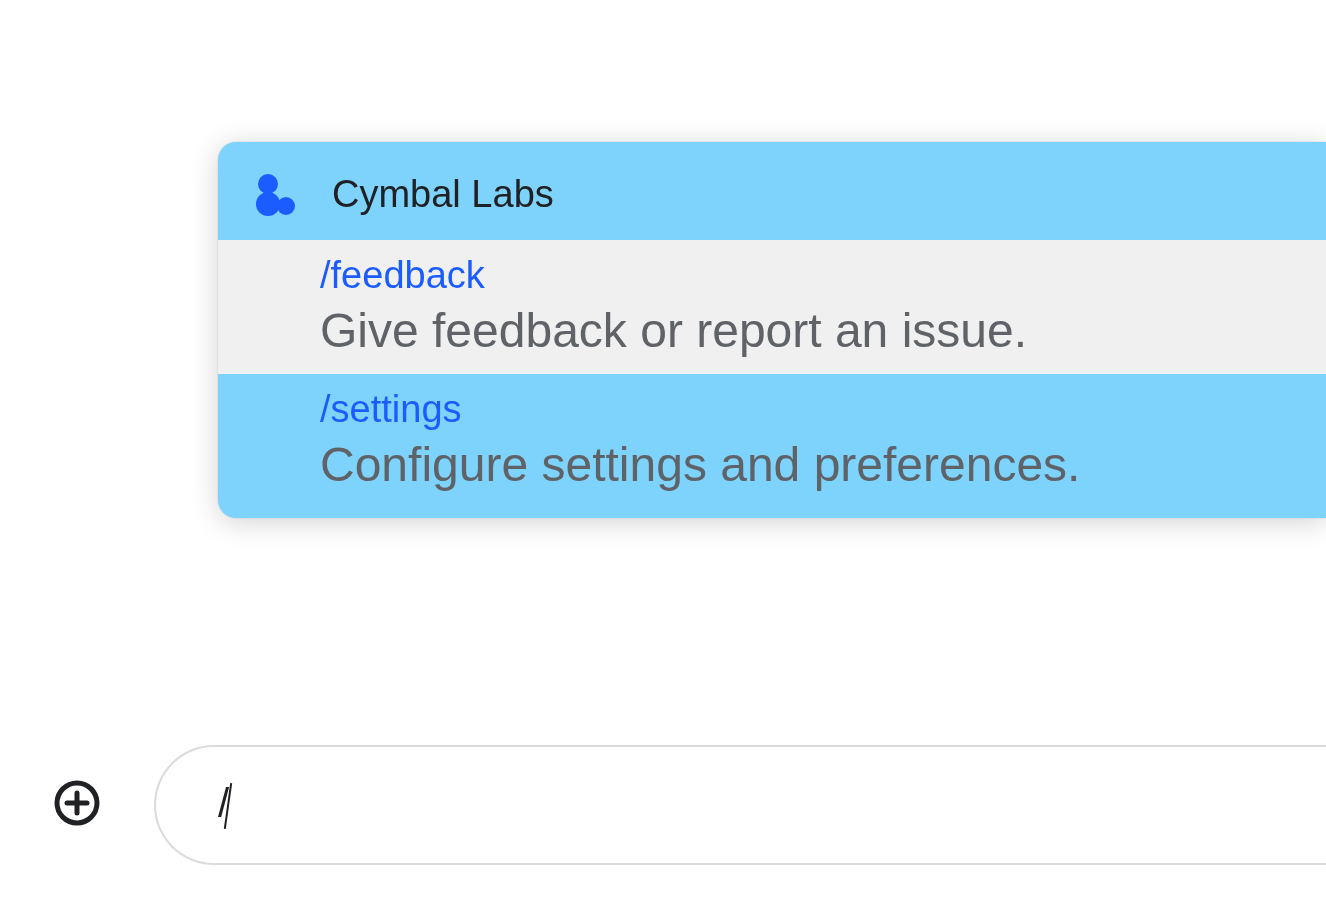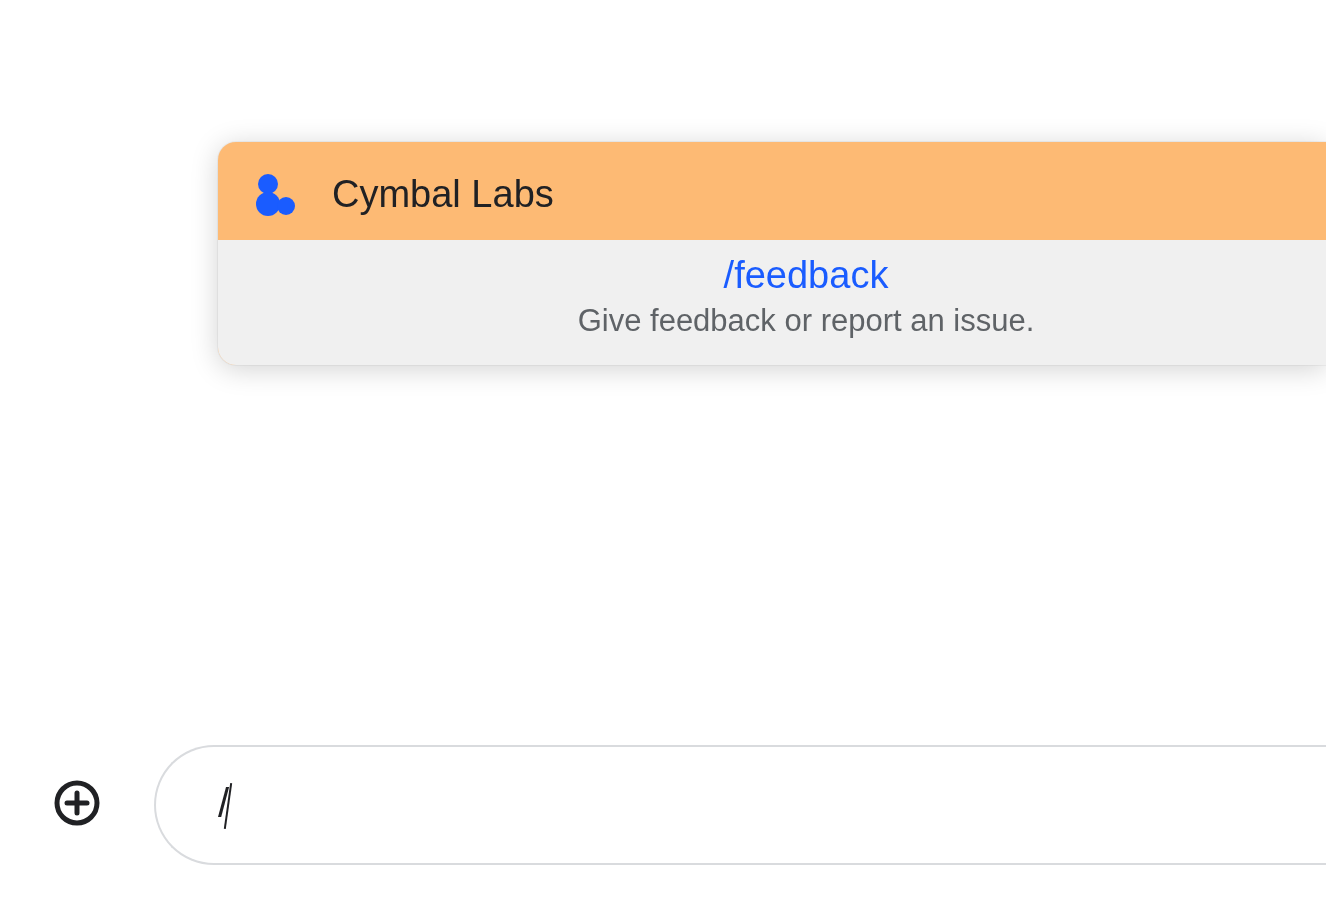--- a/index.html
+++ b/index.html
@@ -70,25 +70,24 @@
     margin-left: -2px;
     vertical-align: middle;
   }
 
   
   .popover {
     position: absolute;
     left: 218px;
     right: 0;
     top: 142px;
-    background: #fdba74;
+    background: #7dd3fc;
     border-radius: 18px 0 0 18px;
     box-shadow: 0 4px 28px rgba(0,0,0,0.18), 0 0 0 1px rgba(0,0,0,0.04);
     overflow: hidden;
-    text-align: center;
   }
 
   .popover-header {
     display: flex;
     align-items: center;
     padding: 28px 34px 22px 34px;
     gap: 32px;
   }
   .app-icon {
     width: 48px;
@@ -112,21 +111,21 @@
   .command-item.highlight {
     background: #f0f0f0;
   }
   .command-name {
     font-size: 38px;
     font-weight: 500;
     color: #1a5cff;
     margin-bottom: 6px;
   }
   .command-desc {
-    font-size: 31px;
+    font-size: 48px;
     color: #5f6367;
   }
   .command-item:last-child { padding-bottom: 26px; }
 </style>
 </head>
 <body>
 
 <div class="popover">
   <div class="popover-header">
     <span class="app-icon">
@@ -139,20 +138,24 @@
     <span class="app-name">Cymbal Labs</span>
   </div>
 
   <div class="command-list">
     <div class="command-item highlight">
       <div class="command-name">/feedback</div>
       <div class="command-desc">Give feedback or report an issue.</div>
     </div>
 
 
+    <div class="command-item">
+      <div class="command-name">/settings</div>
+      <div class="command-desc">Configure settings and preferences.</div>
+    </div>
   </div>
 </div>
 
 <div class="compose-row">
   <div class="add-button">
     <span>
       <svg viewBox="0 0 48 48">
         <circle cx="24" cy="24" r="20" fill="none" stroke="#202124" stroke-width="5"></circle>
         <line x1="24" y1="14" x2="24" y2="34" stroke="#202124" stroke-width="5" stroke-linecap="round"></line>
         <line x1="14" y1="24" x2="34" y2="24" stroke="#202124" stroke-width="5" stroke-linecap="round"></line>

